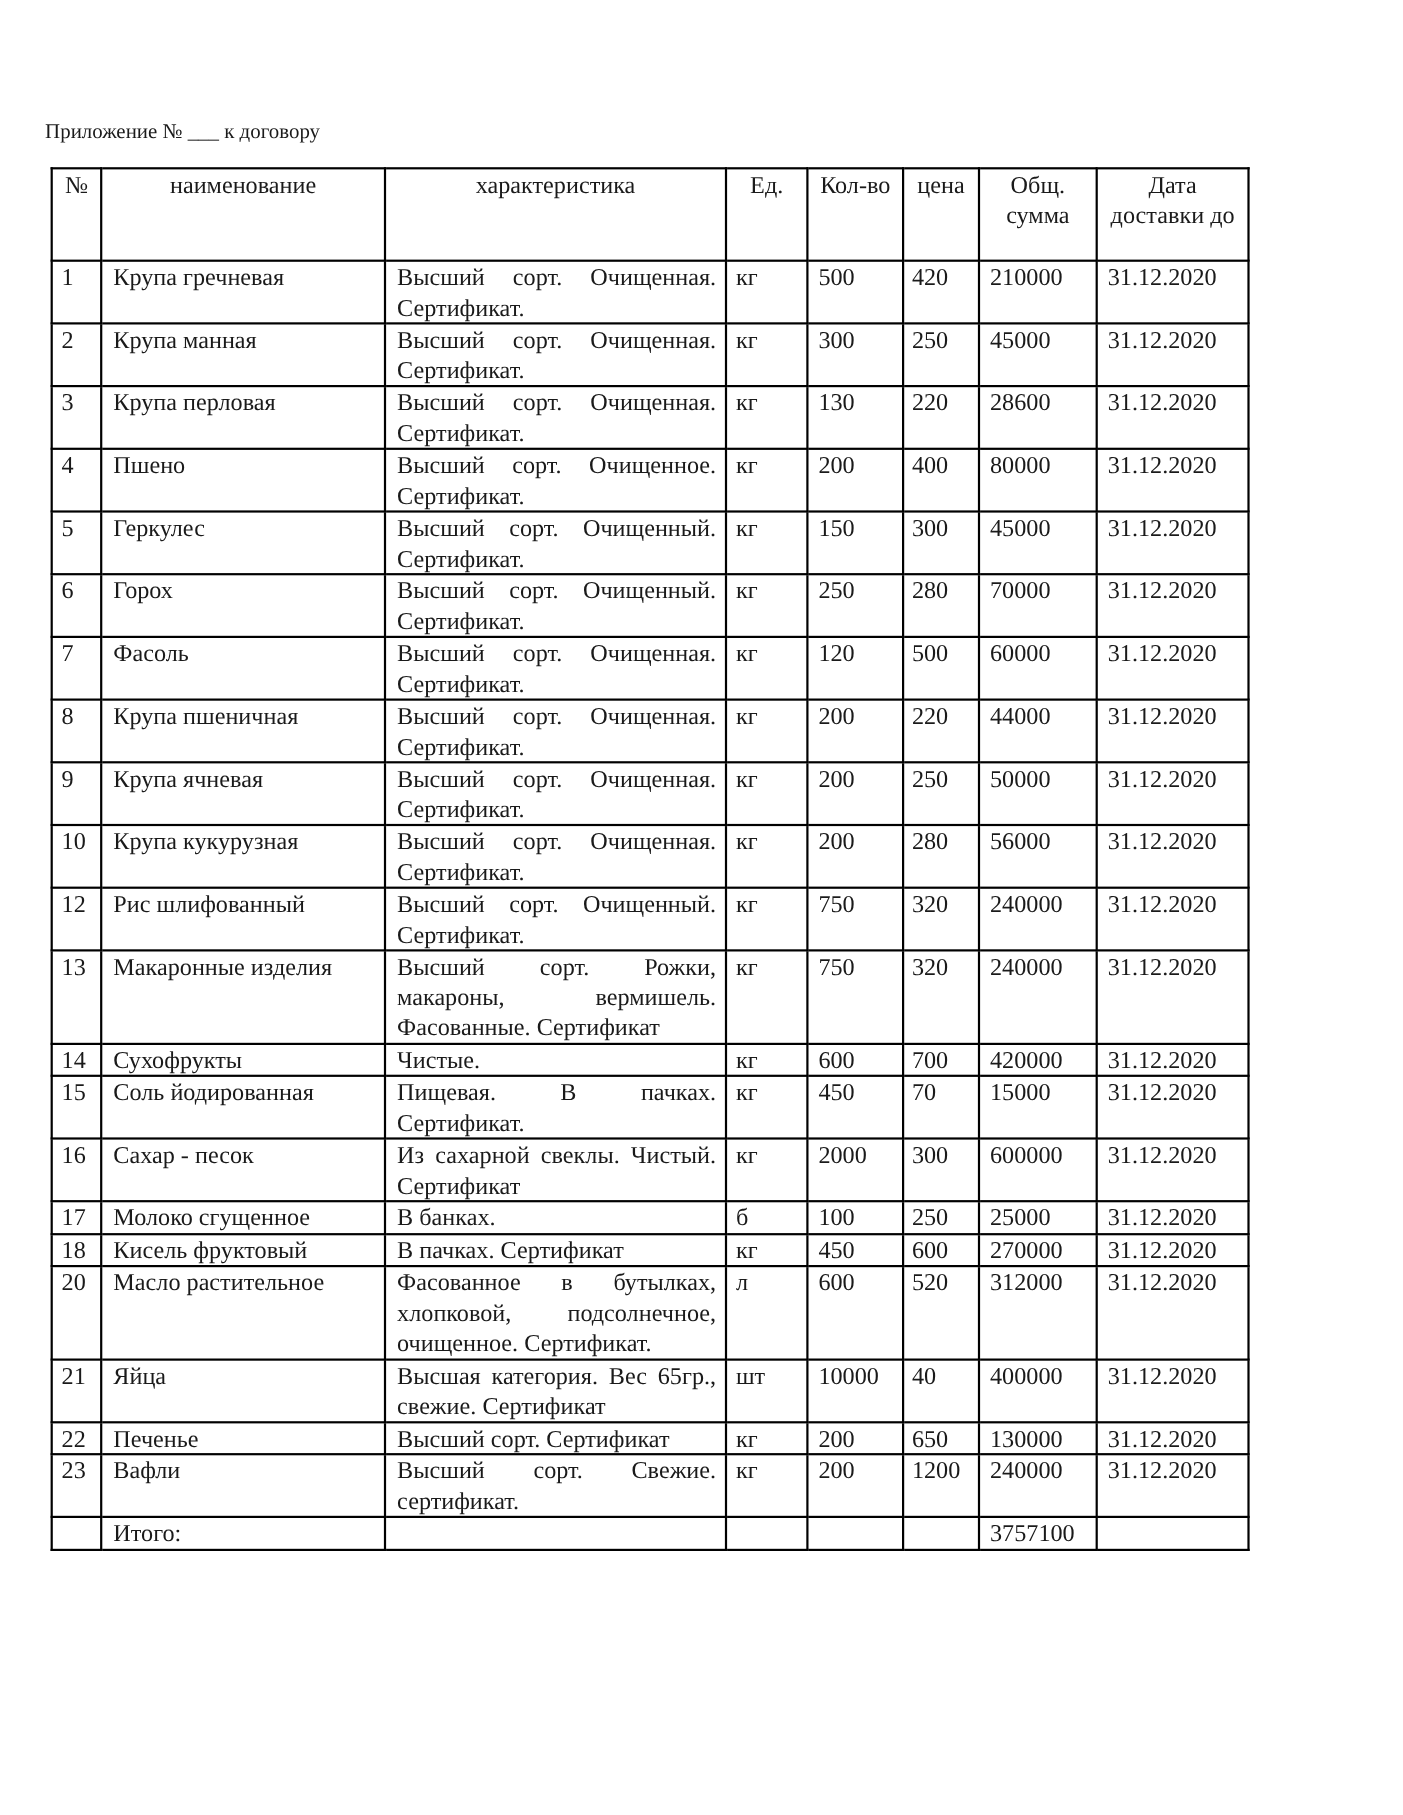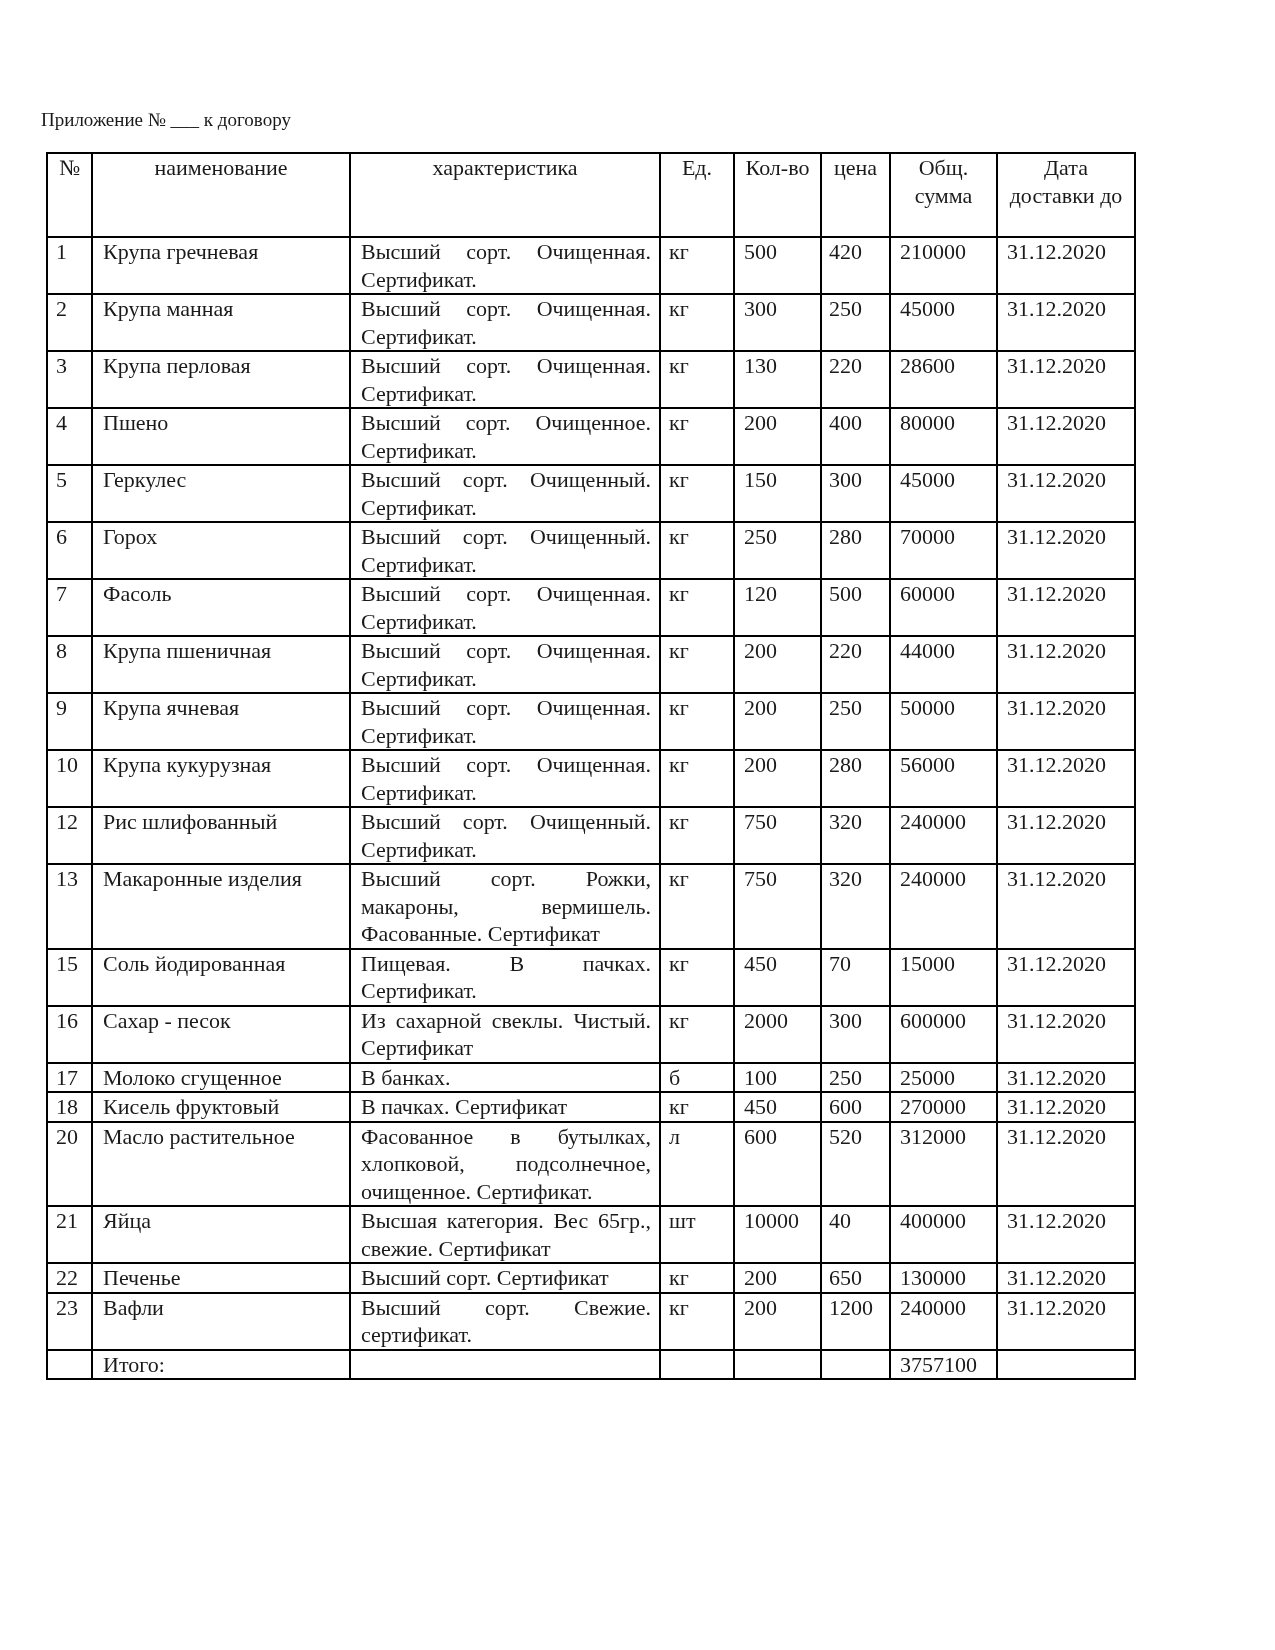--- a/index.html
+++ b/index.html
@@ -179,20 +179,30 @@
         <td class="col-num">13</td>
         <td class="col-name">Макаронные изделия</td>
         <td class="col-char">Высший сорт. Рожки, макароны, вермишель. Фасованные. Сертификат</td>
         <td class="col-unit">кг</td>
         <td class="col-qty">750</td>
         <td class="col-price">320</td>
         <td class="col-total">240000</td>
         <td class="col-date">31.12.2020</td>
       </tr>
       <tr class="row">
+        <td class="col-num">14</td>
+        <td class="col-name">Сухофрукты</td>
+        <td class="col-char">Чистые.</td>
+        <td class="col-unit">кг</td>
+        <td class="col-qty">600</td>
+        <td class="col-price">700</td>
+        <td class="col-total">420000</td>
+        <td class="col-date">31.12.2020</td>
+      </tr>
+      <tr class="row">
         <td class="col-num">15</td>
         <td class="col-name">Соль йодированная</td>
         <td class="col-char">Пищевая. В пачках. Сертификат.</td>
         <td class="col-unit">кг</td>
         <td class="col-qty">450</td>
         <td class="col-price">70</td>
         <td class="col-total">15000</td>
         <td class="col-date">31.12.2020</td>
       </tr>
       <tr class="row">

